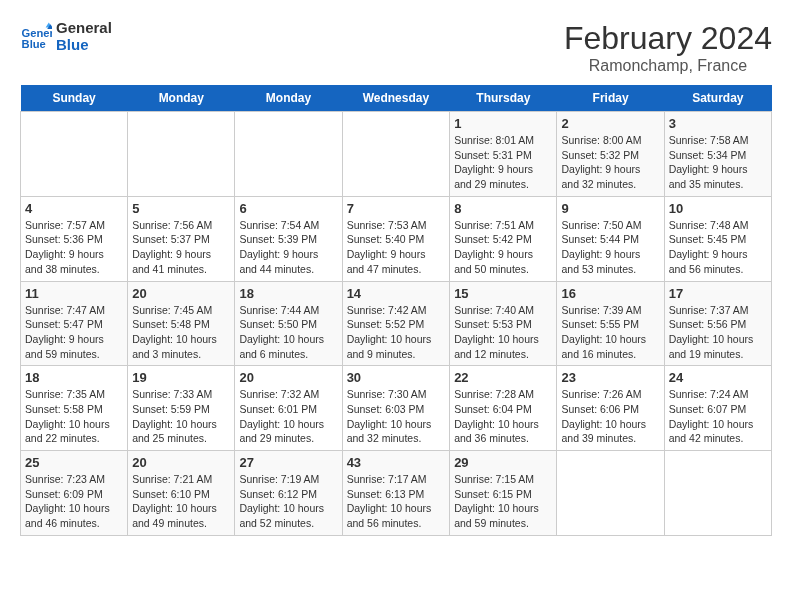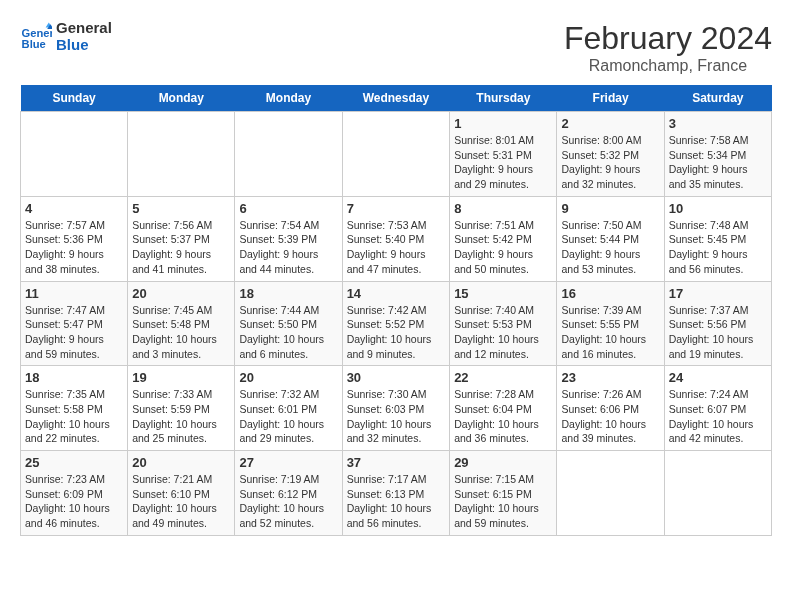--- a/index.html
+++ b/index.html
@@ -227,21 +227,21 @@
         </td>
         <td>
           <span class="day-number">20</span>
           <div class="day-info">Sunrise: 7:21 AM<br>Sunset: 6:10 PM<br>Daylight: 10 hours and 49 minutes.</div>
         </td>
         <td>
           <span class="day-number">27</span>
           <div class="day-info">Sunrise: 7:19 AM<br>Sunset: 6:12 PM<br>Daylight: 10 hours and 52 minutes.</div>
         </td>
         <td>
-          <span class="day-number">37</span>
+          <span class="day-number">43</span>
           <div class="day-info">Sunrise: 7:17 AM<br>Sunset: 6:13 PM<br>Daylight: 10 hours and 56 minutes.</div>
         </td>
         <td>
           <span class="day-number">29</span>
           <div class="day-info">Sunrise: 7:15 AM<br>Sunset: 6:15 PM<br>Daylight: 10 hours and 59 minutes.</div>
         </td>
         <td class="empty-cell"></td>
         <td class="empty-cell"></td>
       </tr>
     </tbody>

